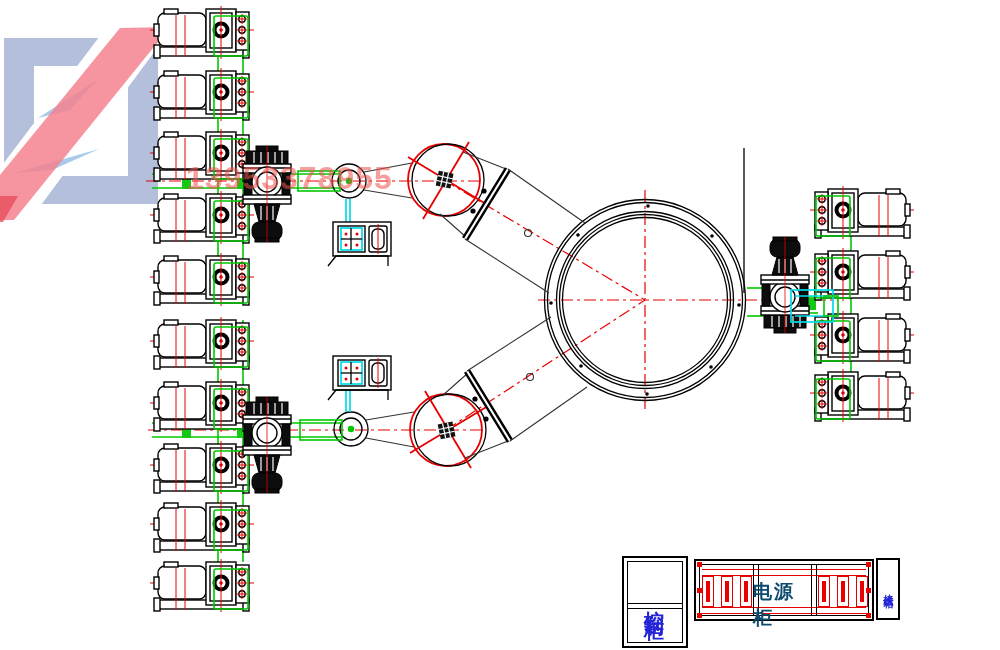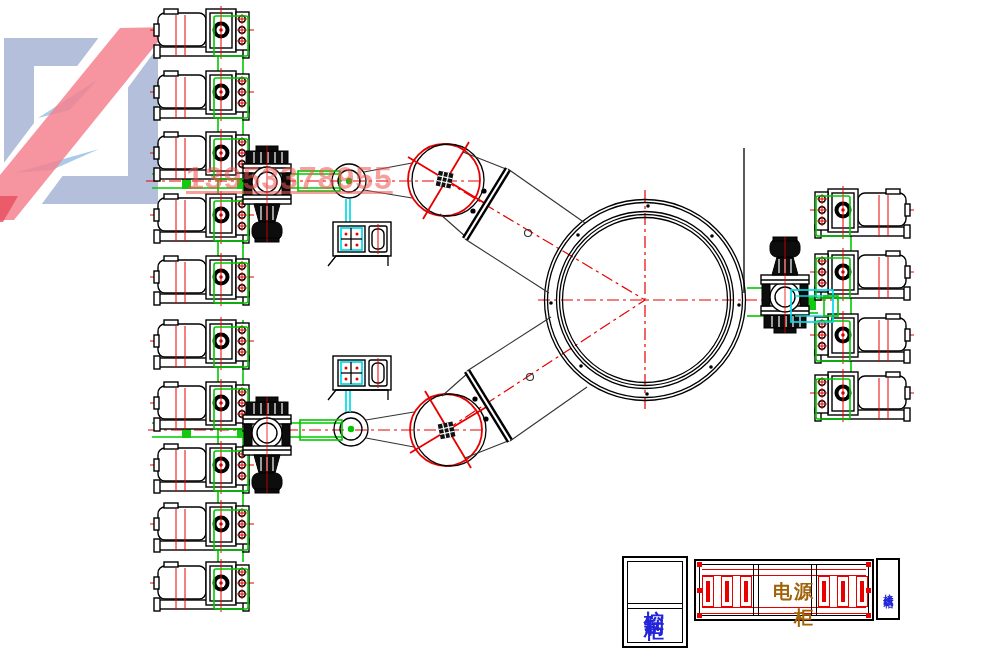--- a/index.html
+++ b/index.html
@@ -20,43 +20,43 @@
   .rr{stroke:#e80000;stroke-width:1.8;fill:none;}
   .cl{stroke:#e80000;stroke-width:1.2;fill:none;stroke-dasharray:12 4 3 4;}
   .g{stroke:#00c800;stroke-width:1.6;fill:none;}
   .gf{fill:#14c814;stroke:none;}
   .cy{stroke:#00dce8;stroke-width:1.7;fill:none;}
   .w{stroke:#fff;stroke-width:1.2;fill:none;}
   
   #brand{left:206px;top:36px;font-size:96px;font-weight:700;color:#3d3dd2;opacity:.52;
          letter-spacing:18px;line-height:1;}
   #phone{left:186px;top:162px;font-size:32px;font-weight:700;color:#ef5350;opacity:.55;
-         letter-spacing:1px;line-height:1;text-decoration:underline;}
+         letter-spacing:1px;line-height:1;}
   
   .box{box-sizing:border-box;border:2px solid #000;background:#fff;}
   #ctrl{left:622px;top:556px;width:66px;height:92px;}
   #ctrl .inner{position:absolute;left:3px;top:3px;right:3px;bottom:3px;border:1.5px solid #000;}
   #ctrl .split{position:absolute;left:3px;right:3px;top:45px;height:4px;
                border-top:1.5px solid #000;border-bottom:1.5px solid #000;}
   .vtext{position:absolute;inset:0;display:flex;align-items:center;justify-content:center;
          writing-mode:vertical-rl;text-orientation:upright;color:#2424d8;font-weight:700;}
   #ctrl .vtext{font-size:20px;letter-spacing:5px;}
   #pwr{left:694px;top:559px;width:180px;height:62px;}
   #pwr .inner{position:absolute;left:3px;top:3px;right:3px;bottom:3px;border:1px solid #000;}
   #pwr .rail{position:absolute;left:6px;right:6px;height:5px;border-top:1.5px solid #e80000;
              border-bottom:1.5px solid #e80000;}
   #pwr .railT{top:8px;} #pwr .railB{top:46px;}
   #pwr .div{position:absolute;top:3px;bottom:3px;width:4px;
             border-left:1.5px solid #000;border-right:1.5px solid #000;}
   .cell{position:absolute;top:15px;width:12px;height:31px;border:1.5px solid #e80000;
         box-sizing:border-box;display:flex;align-items:center;justify-content:center;}
   .cell i{display:block;width:4px;height:21px;background:#e80000;}
   .dot{position:absolute;width:5px;height:5px;background:#e80000;}
-  #pwr .lbl{position:absolute;left:57px;width:62px;top:18px;text-align:right;
-            font-size:19px;font-weight:700;color:#a16207;letter-spacing:2px;}
+  #pwr .lbl{position:absolute;left:57px;width:62px;top:18px;text-align:left;
+            font-size:19px;font-weight:700;color:#0c4a6e;letter-spacing:2px;}
   #jbox{left:876px;top:558px;width:24px;height:62px;}
   #jbox .vtext{font-size:10px;letter-spacing:2px;}
 </style>
 </head>
 <body>
 
 <div id="stage">
 
   <svg id="logo-layer" width="260" height="260" viewBox="0 0 260 260">
     <path fill="#b3bfdb" d="M4,38 L158,38 L158,204 L4,204 Z M34,66 L34,176 L128,176 L128,66 Z"></path>

